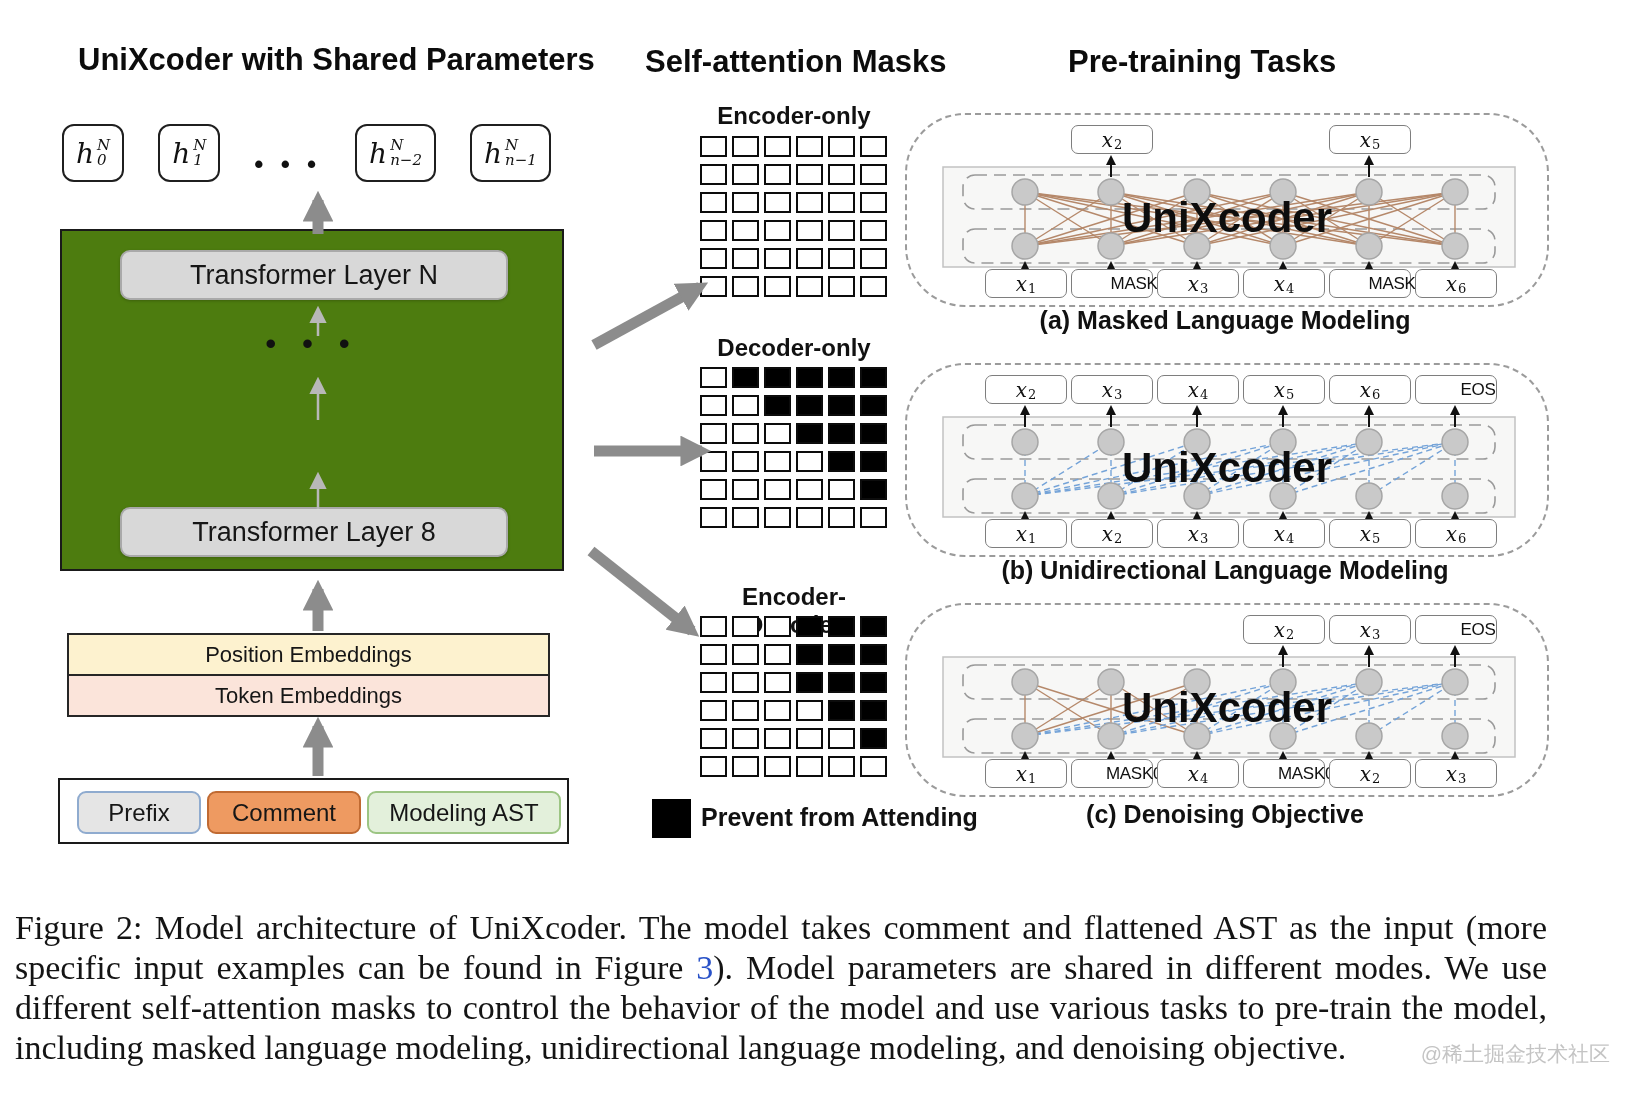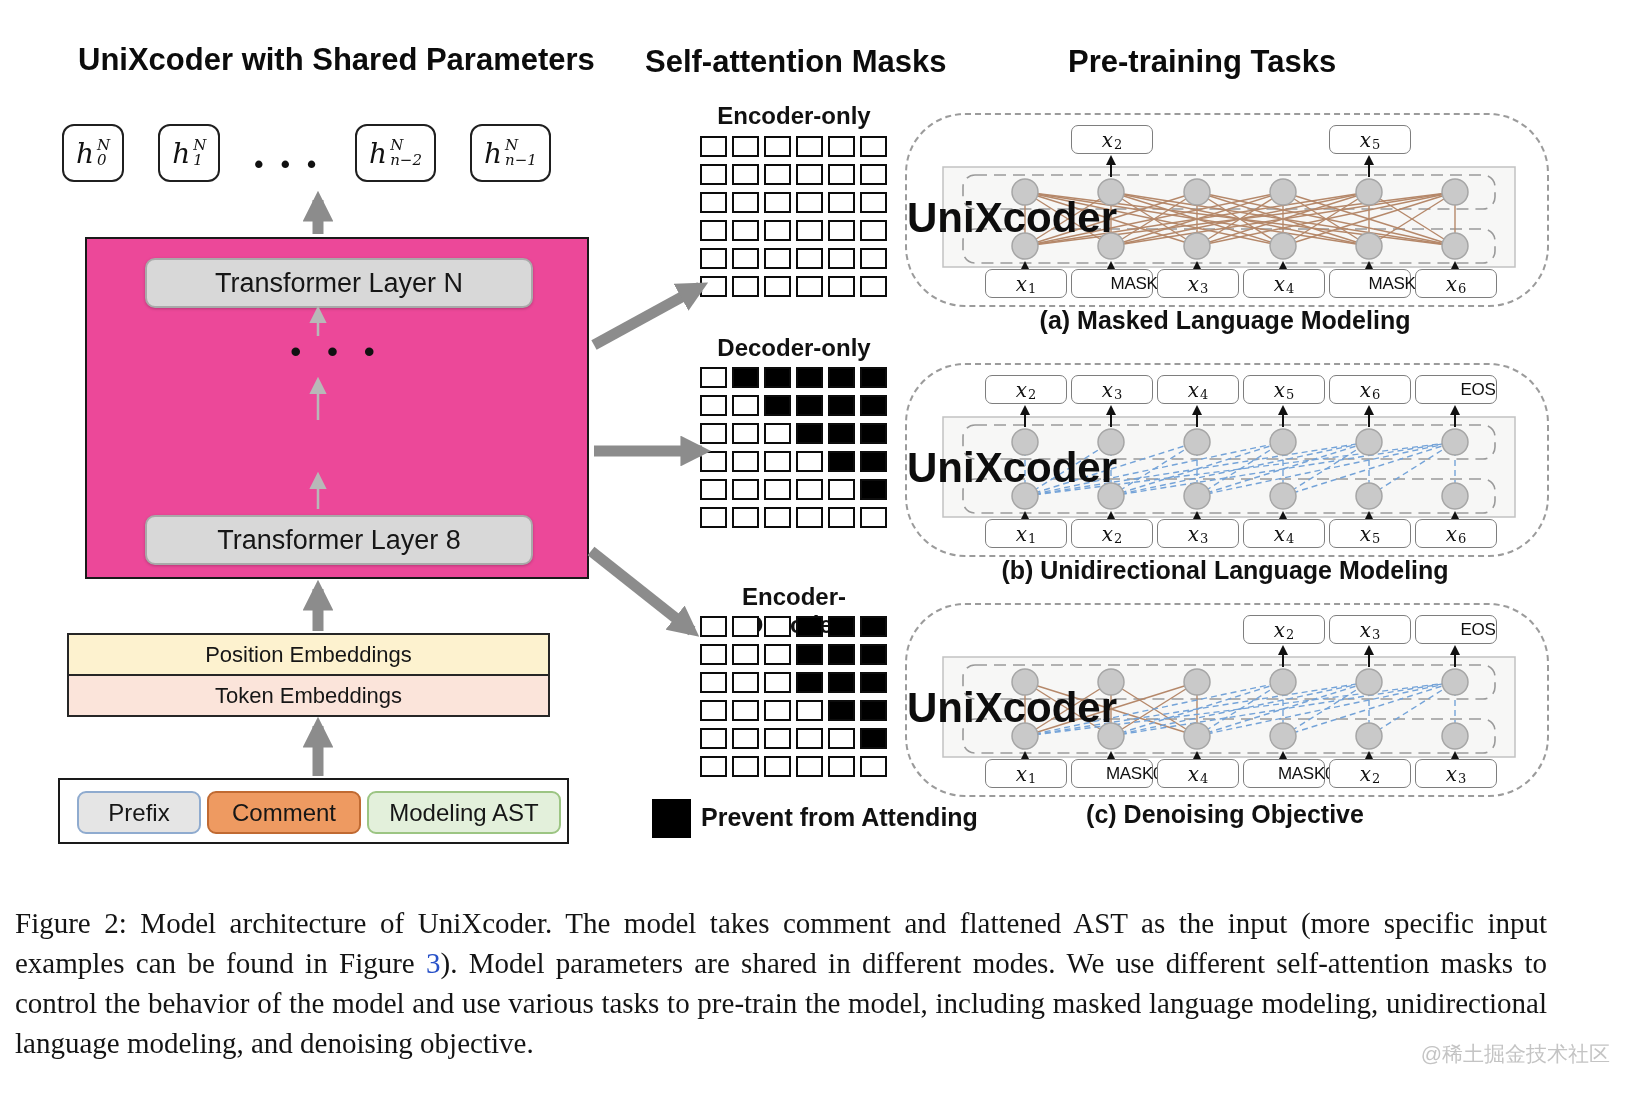--- a/index.html
+++ b/index.html
@@ -13,22 +13,22 @@
   
   #h-row{position:absolute;left:62px;top:124px;height:58px;display:flex;gap:34px;align-items:stretch;}
   .hbox{border:2.5px solid #1f1f1f;border-radius:12px;padding:0 12px;background:#fff;
         display:flex;align-items:center;justify-content:center;}
   .mi{font-family:"DejaVu Serif",serif;font-style:italic;}
   .hbox .mi{font-size:28px;}
   .supsub{display:inline-flex;flex-direction:column;align-items:flex-start;margin-left:3px;
           font-family:"DejaVu Serif",serif;font-style:italic;font-size:15px;line-height:15px;}
   .h-dots{align-self:flex-end;font-size:26px;font-weight:bold;letter-spacing:5px;padding-bottom:2px;}
 
-  #main-box{position:absolute;left:60px;top:237px;width:500px;height:338px;
-            border:2.5px solid #1a1a1a;background:#ec4899;margin-left:25px;}
+  #main-box{position:absolute;left:60px;top:229px;width:500px;height:338px;
+            border:2.5px solid #1a1a1a;background:#4d7c0f;}
   .layer{position:absolute;left:58px;width:384px;height:46px;background:#d8d8d8;
          border:2px solid #a9a9a9;border-radius:10px;display:flex;align-items:center;
          justify-content:center;font-size:27px;color:#161616;box-shadow:0 1px 3px rgba(0,0,0,.22);}
   #layer-n{top:19px;} #layer-2{top:187px;} #layer-1{top:276px;}
   #box-dots{position:absolute;left:0;right:0;top:96px;text-align:center;font-size:30px;
             font-weight:bold;letter-spacing:9px;}
 
   #emb-stack{position:absolute;left:67px;top:633px;width:479px;border:2px solid #262626;}
   .emb-row{height:39px;display:flex;align-items:center;justify-content:center;
            font-size:22px;font-weight:500;color:#161616;}
@@ -51,40 +51,40 @@
   .mask-cell{border:2.5px solid #0c0c0c;background:#fff;}
   .mask-cell.filled{background:#000;}
   #legend-square{position:absolute;left:652px;top:799px;width:39px;height:39px;background:#000;}
   #legend-label{position:absolute;left:701px;top:803px;font-size:25px;font-weight:bold;white-space:nowrap;}
 
   
   .panel{position:absolute;left:905px;width:640px;height:190px;
          border:2.5px dashed #9b9b9b;border-radius:60px;}
   #panel-a{top:113px;} #panel-b{top:363px;} #panel-c{top:603px;}
   .panel svg{position:absolute;left:0;top:0;}
-  .model-label{position:absolute;left:0;width:640px;top:79px;line-height:48px;text-align:left;
+  .model-label{position:absolute;left:0;width:640px;top:79px;line-height:48px;text-align:center;
                font-size:42px;font-weight:bold;color:#0d0d0d;}
   .tok{position:absolute;width:80px;height:27px;background:#fff;border:1.5px solid #7e7e7e;
        border-radius:7px;display:flex;align-items:center;justify-content:center;}
   .tok .mi{font-size:20px;}
   .tok sub{font-size:13px;line-height:10px;margin-left:1px;transform:translateY(5px);
            font-family:"DejaVu Serif",serif;}
   .kw{font-size:17px;font-weight:500;letter-spacing:-0.3px;margin-left:44px;}
   .panel-caption{position:absolute;left:905px;width:640px;text-align:center;
                  font-size:25px;font-weight:bold;}
   #pcap-a{top:306px;} #pcap-b{top:556px;} #pcap-c{top:800px;}
 
   
   #arrow-overlay{position:absolute;left:0;top:0;pointer-events:none;}
   .fat{stroke:#8c8c8c;stroke-width:11;}
   .thin{stroke:#b8b8b8;stroke-width:2.5;}
 
   
   #caption{position:absolute;left:15px;top:874px;width:1532px;text-align:justify;
-           font-family:"Liberation Serif",serif;font-size:29px;line-height:40px;color:#141414;}
+           font-family:"Liberation Serif",serif;font-size:34px;line-height:40px;color:#141414;}
   .fig-link{color:#2952c8;}
   #watermark{position:absolute;right:18px;top:1040px;font-size:21px;color:#c4c4c4;}
 </style>
 </head>
 <body>
 
 <div class="sec-title" id="left-title">UniXcoder with Shared Parameters</div>
 
 <div id="h-row">
     <div class="hbox">

